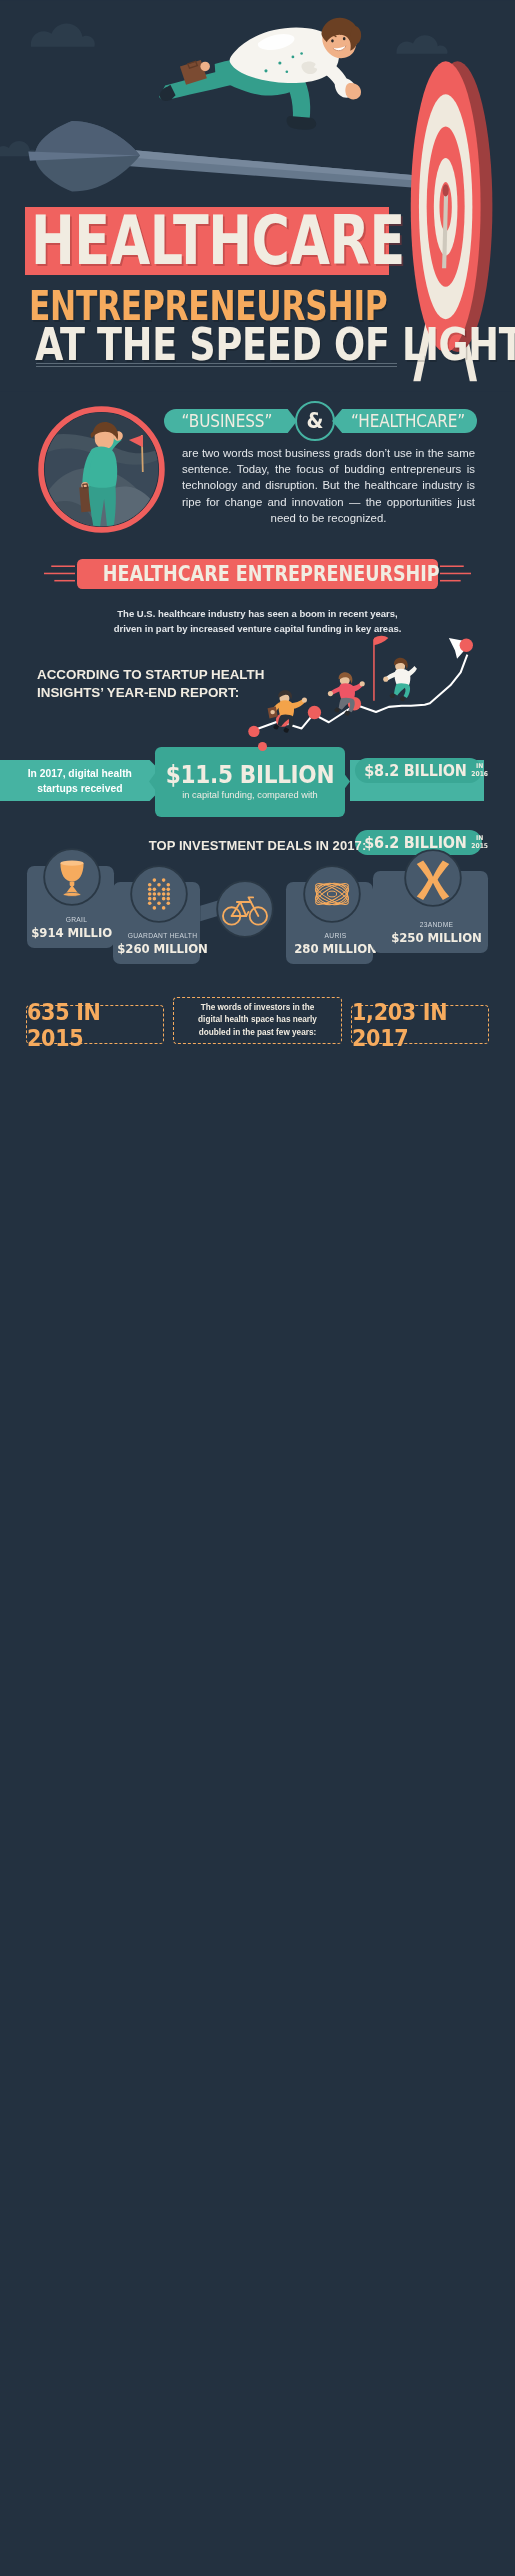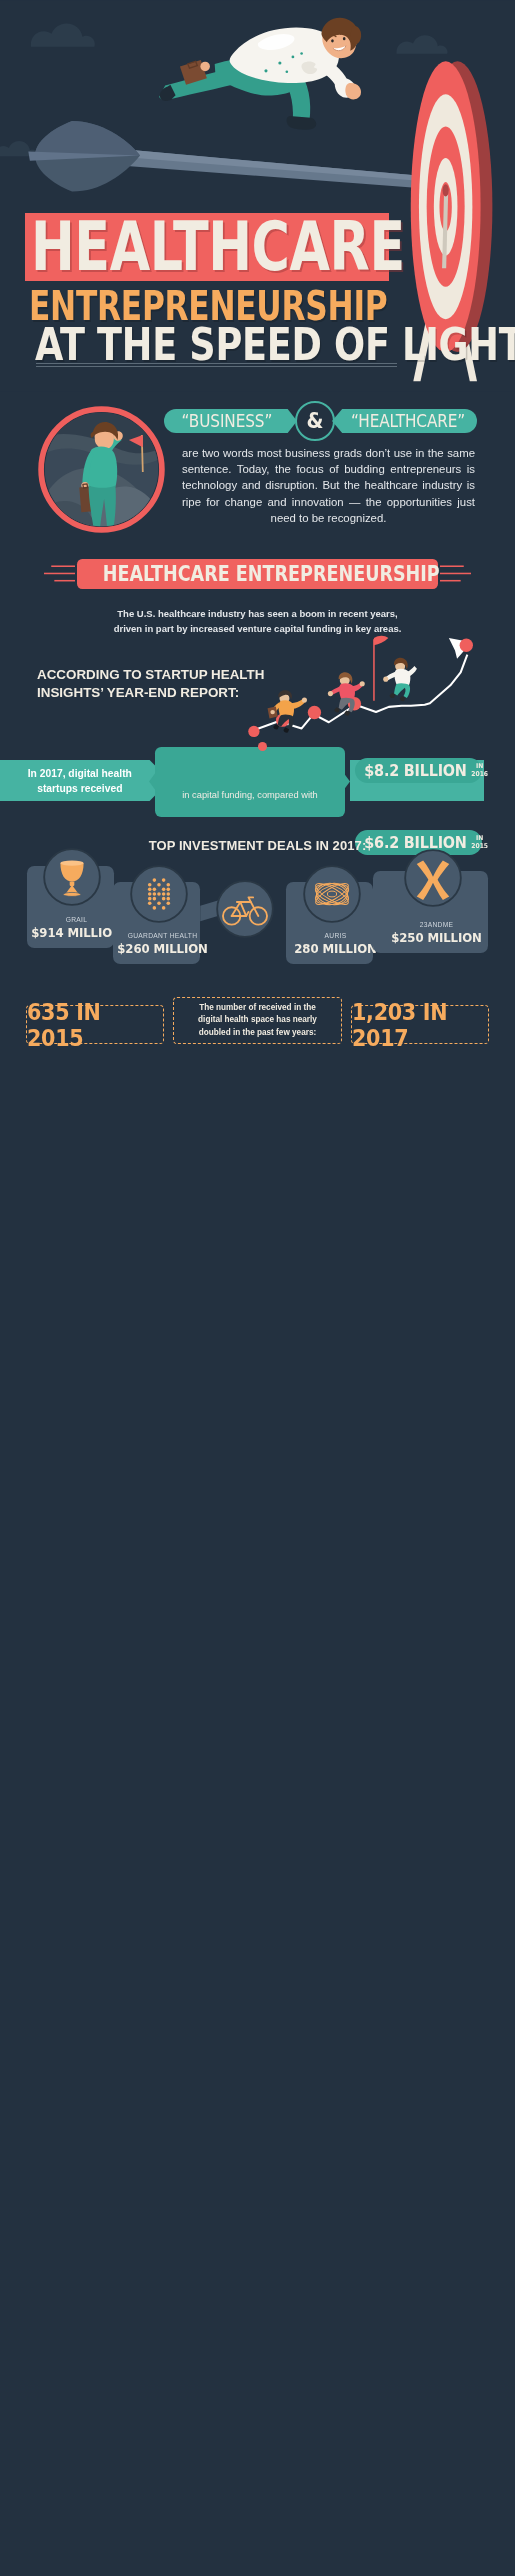--- a/index.html
+++ b/index.html
@@ -16,21 +16,21 @@
   --slate2:#3d4e5e;
   --white:#ffffff;
 }
 *{box-sizing:border-box;margin:0;padding:0;}
 html,body{background:#16202a;}
 body{font-family:"Liberation Sans",sans-serif;-webkit-font-smoothing:antialiased;}
 #page{position:relative;width:515px;height:3672px;margin:0 auto;background:var(--bg);overflow:hidden;}
 .abs{position:absolute;}
 .cond{font-family:"DejaVu Sans",sans-serif;font-stretch:condensed;}
 .hero-sky{left:0;top:0;}
-.hero-title-red{left:25px;top:213px;width:364px;height:68px;overflow:visible;background:var(--red);display:flex;align-items:center;}
+.hero-title-red{left:25px;top:207px;width:364px;height:68px;overflow:visible;background:var(--red);display:flex;align-items:center;}
 .hero-title-red span{display:inline-block;font-family:"DejaVu Sans",sans-serif;font-stretch:condensed;font-weight:700;font-size:68px;letter-spacing:-0.5px;color:var(--cream);margin-left:6.2px;line-height:1;text-shadow:2.1px 2.1px 0 rgba(150,55,55,.45);transform:scaleX(.855);transform-origin:left center;}
 .hero-line2{white-space:nowrap;left:29px;top:286px;font-family:"DejaVu Sans",sans-serif;font-stretch:condensed;font-weight:700;font-size:40px;letter-spacing:-0.3px;transform:scaleX(.868);transform-origin:left top;color:var(--orange);line-height:1;text-shadow:1.5px 1.5px 0 rgba(0,0,0,.16);}
 .hero-line3{white-space:nowrap;left:35px;top:323px;font-family:"DejaVu Sans",sans-serif;font-stretch:condensed;font-weight:700;font-size:44px;letter-spacing:-0.3px;transform:scaleX(.925);transform-origin:left top;color:var(--cream);line-height:1;text-shadow:1.5px 1.5px 0 rgba(0,0,0,.16);}
 .hero-rule{left:36px;top:363px;width:361px;height:3.6px;border-top:1px solid #5c6b78;border-bottom:1px solid #5c6b78;}
 .pill-left,.pill-right{position:absolute;top:409px;height:24px;background:var(--teal);display:flex;align-items:center;justify-content:center;}
 .pill-left{left:164px;width:133px;border-radius:12px 0 0 12px;clip-path:polygon(0 0,93% 0,100% 50%,93% 100%,0 100%);padding-right:7.2px;}
 .pill-right{left:332px;width:145px;border-radius:0 12px 12px 0;clip-path:polygon(7% 0,100% 0,100% 100%,7% 100%,0 50%);padding-left:7.2px;}
 .pill-left span,.pill-right span{font-family:"DejaVu Sans",sans-serif;font-stretch:condensed;font-weight:400;font-size:17px;color:var(--cream);letter-spacing:-0.1px;white-space:nowrap;}
 .amp-circle{left:295px;top:401px;width:40px;height:40px;border-radius:50%;background:var(--bg);border:2.6px solid var(--teal);display:flex;align-items:center;justify-content:center;}
 .amp-circle span{font-family:"DejaVu Sans",sans-serif;font-stretch:condensed;font-weight:700;font-size:21.6px;color:var(--cream);line-height:1;margin-top:-1px;}
@@ -281,20 +281,21 @@
   </svg>
 
   <div class="abs" style="left:0;top:760px;width:170px;height:41px;background:var(--teal);clip-path:polygon(0 0,88% 0,100% 50%,88% 100%,0 100%);"></div>
   <div class="abs" style="left:10.3px;top:767px;width:139px;text-align:center;font-family:'Liberation Sans',sans-serif;font-size:10.3px;font-weight:700;color:#fff;line-height:1.45;">
     <div>In 2017, digital health</div>
     <div>startups received</div>
   </div>
   <div class="abs" style="left:350px;top:760px;width:134px;height:41px;background:var(--teal);"></div>
   <div class="abs" style="left:155px;top:747px;width:190px;height:70px;background:#3aa795;border-radius:6.2px;"></div>
   <div class="abs" style="left:149px;top:768px;width:201px;height:27px;background:#3aa795;clip-path:polygon(0 50%,5% 0,95% 0,100% 50%,95% 100%,5% 100%);"></div>
+  <div class="abs cond" style="left:155px;top:761px;width:190px;text-align:center;font-size:24px;font-weight:700;color:var(--cream);letter-spacing:-0.3px;">$11.5 BILLION</div>
   <div class="abs" style="left:155px;top:790px;width:190px;text-align:center;font-family:'Liberation Sans',sans-serif;font-size:9.3px;color:#f0ece4;">in capital funding, compared with</div>
   <div class="abs" style="left:258px;top:742px;width:9.3px;height:9.3px;border-radius:50%;background:var(--red);"></div>
 
   <div class="abs fpill" style="top:758px;">
     <span class="fpill-amt">$8.2 BILLION</span>
     <span class="fpill-yr">
         <i>IN</i>
         <b>2016</b>
       </span>
   </div>
@@ -408,21 +409,21 @@
       <circle cx="50" cy="50" r="48" fill="#47596b" stroke="#2a3845" stroke-width="3.2"></circle>
       <path d="M33 20 C41 30 46 40 50 48 C54 40 59 30 67 20 L78 26 C68 38 62 46 58 53 C62 61 68 70 78 82 L67 88 C59 76 54 66 50 58 C46 66 41 76 33 88 L22 82 C32 70 38 61 42 53 C38 46 32 38 22 26 Z" fill="#f6ab5e"></path>
     </svg>
   </div>
 
   <div class="abs dashbox" style="left:26px;top:1005px;width:138px;height:39px;">
     <span class="dashbox-num">635 IN 2015</span>
   </div>
   <div class="abs dashbox" style="left:173px;top:997px;width:169px;height:47px;">
     <div class="dashbox-txt">
-      <div>The number of received in the</div>
+      <div>The words of investors in the</div>
       <div>digital health space has nearly</div>
       <div>doubled in the past few years:</div>
     </div>
   </div>
   <div class="abs dashbox" style="left:351px;top:1005px;width:138px;height:39px;">
     <span class="dashbox-num">1,203 IN 2017</span>
   </div>
 
   <div class="abs intro-body">
     <div class="jl">are two words most business grads don’t use in the same</div>

